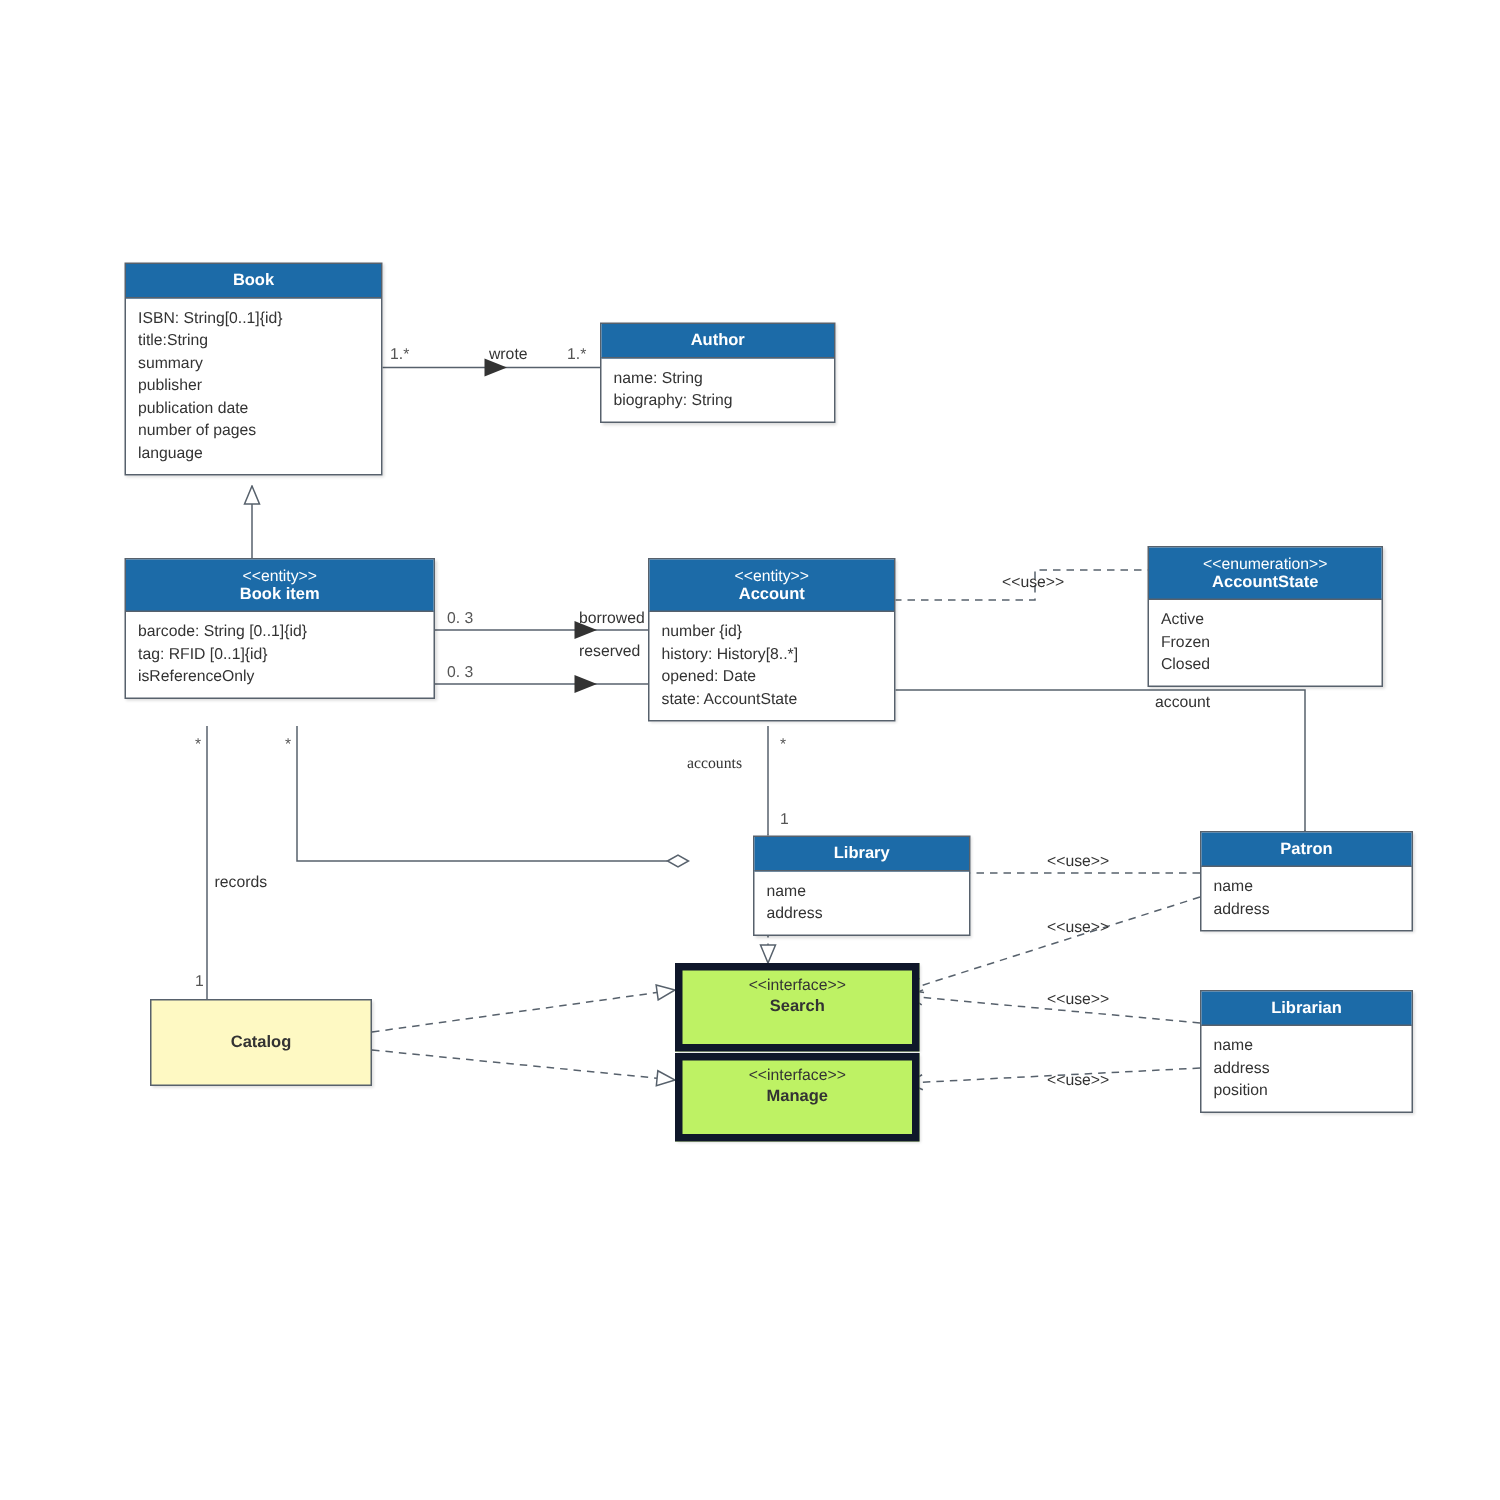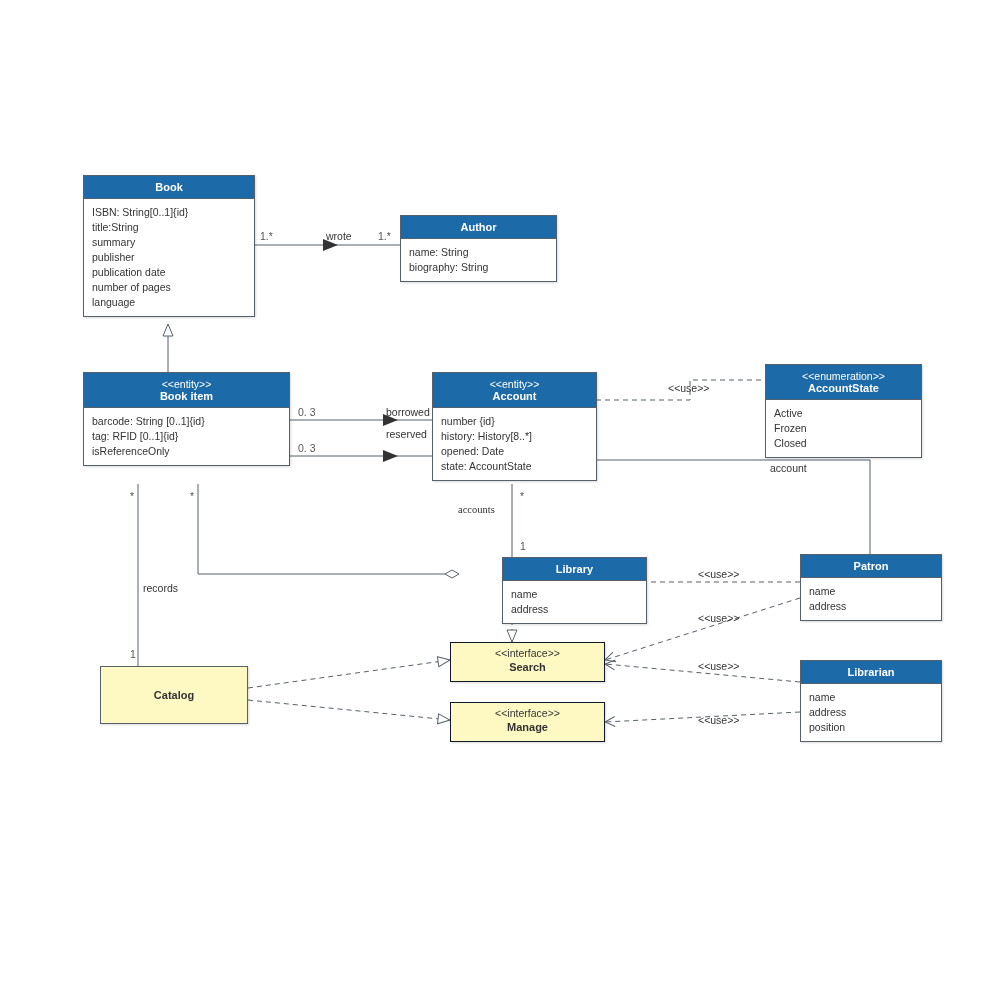--- a/index.html
+++ b/index.html
@@ -1,23 +1,23 @@
 <!DOCTYPE html>
 <html><head>
 <meta charset="utf-8">
 <style>
   html,body{margin:0;padding:0;width:1000px;height:1000px;font-family:Verdana,Geneva,sans-serif;font-size:11px;color:#333;background:#fff;}
   .canvas{position:relative;width:1000px;height:744px;}
   .box{position:absolute;border:1px solid #57616c;background:#fff;box-shadow:1px 1px 2px rgba(0,0,0,.15);}
   .hdr{background:#1c6ba8;color:#fff;text-align:center;padding:5px 6px;font-weight:bold;border-bottom:1px solid #57616c;}
   .hdr .stereo{display:block;font-weight:normal;font-size:10.5px;}
   .body{padding:6px 8px;line-height:15px;font-size:10.5px;color:#333;}
-  .plain{position:absolute;border:1px solid #0f172a;background:#fef9c3;text-align:center;box-shadow:1px 1px 2px rgba(0,0,0,.15);}
+  .plain{position:absolute;border:5px solid #0f172a;background:#bef264;text-align:center;box-shadow:1px 1px 2px rgba(0,0,0,.15);}
   .plain .stereo{display:block;font-size:10.5px;padding-top:4px;}
-  .plain .nm{display:block;font-weight:bold;padding:2px 0 8px;}
+  .plain .nm{display:block;font-weight:bold;padding:2px 0 19px;}
   .catalog{position:absolute;border:1px solid #57616c;background:#fef9c3;font-weight:bold;text-align:center;padding:22px 0;box-shadow:1px 1px 2px rgba(0,0,0,.15);}
   svg{position:absolute;top:0;left:0;overflow:visible;}
   .edge{stroke:#57616c;stroke-width:1;fill:none;}
   .dashed{stroke-dasharray:5 4;}
   .lbl{position:absolute;font-size:10.5px;color:#333;white-space:nowrap;text-align:right;}
   .mult{position:absolute;font-size:10.5px;color:#555;}
 </style>
 </head>
 <body>
 

